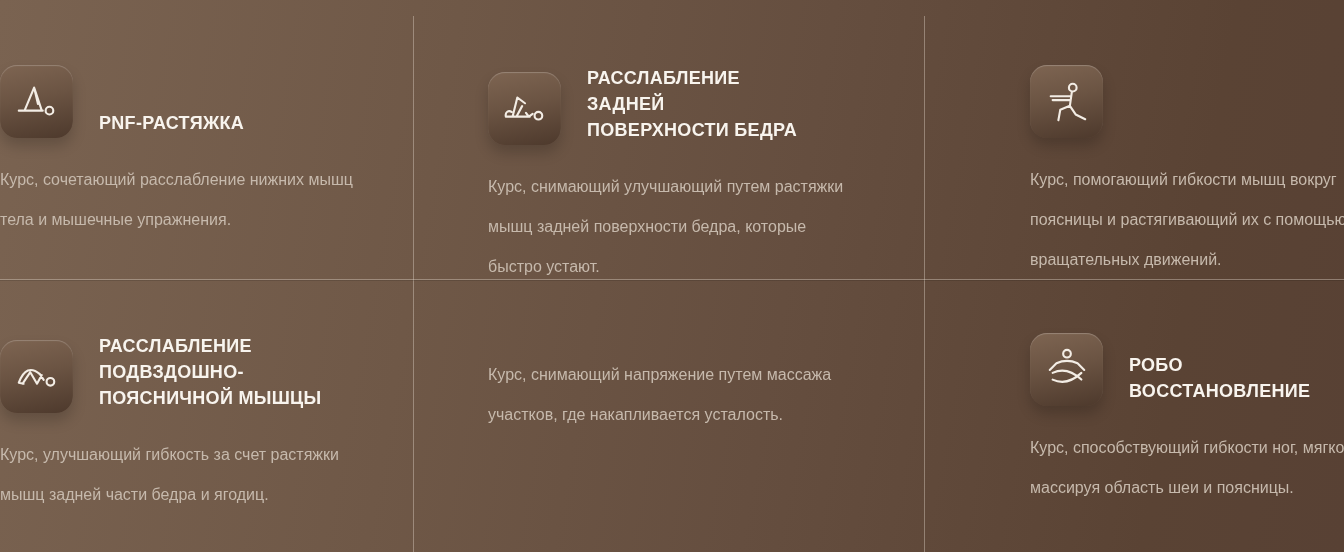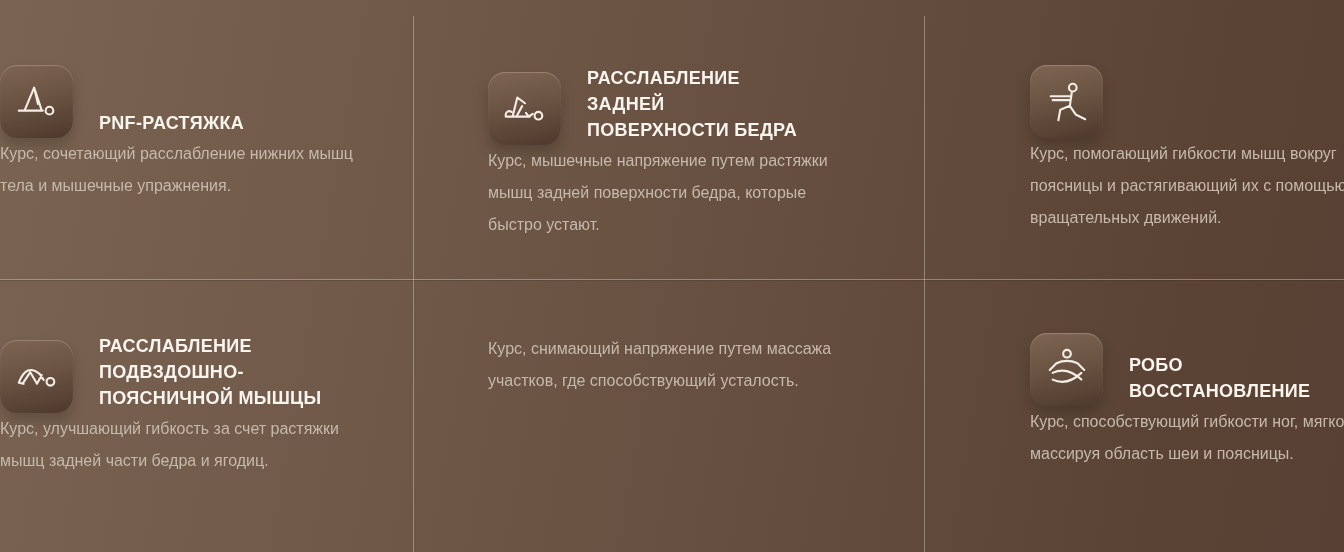--- a/index.html
+++ b/index.html
@@ -39,21 +39,22 @@
     display:flex;align-items:center;justify-content:center;
   }
   .icon-tile svg{display:block;}
   .card-title{
     margin:0 0 2px 26px;
     font-size:18px;font-weight:bold;line-height:26px;
     letter-spacing:0.3px;color:#f8f4ee;
     white-space:pre-line;text-transform:uppercase;
   }
   .card-desc{
-    font-size:16px;line-height:32px;color:#c6b9ac;
+    margin-top:22px;
+    font-size:16px;line-height:40px;color:#c6b9ac;
     white-space:pre-line;
   }
 </style>
 </head>
 <body>
 
 <div class="stage">
 
   <div class="v-divider v1"></div>
   <div class="v-divider v2"></div>
@@ -78,21 +79,21 @@
       <div class="icon-tile">
         <svg width="46" height="46" viewBox="0 0 48 48" fill="none" stroke="#f3ede5" stroke-width="2.2" stroke-linecap="round" stroke-linejoin="round">
           <path d="M4 32 H29 M4 32 C3 27 7 25 10 27 M11 32 L16 12 L24 18 M15 32 L21 21 M25 28 l3 4 4 -3"></path>
           <circle cx="38" cy="31" r="4"></circle>
         </svg>
       </div>
       <h3 class="card-title">РАССЛАБЛЕНИЕ
 ЗАДНЕЙ
 ПОВЕРХНОСТИ БЕДРА</h3>
     </div>
-    <div class="card-desc">Курс, мышечные напряжение путем растяжки
+    <div class="card-desc">Курс, снимающий улучшающий путем растяжки
 мышц задней поверхности бедра, которые
 быстро устают.</div>
   </div>
 
   <div class="card r1 c3">
     <div class="card-header">
       <div class="icon-tile">
         <svg width="46" height="46" viewBox="0 0 48 48" fill="none" stroke="#f3ede5" stroke-width="2.2" stroke-linecap="round" stroke-linejoin="round">
           <circle cx="30" cy="9" r="4"></circle>
           <path d="M29 14 L27 28 M27 18 H7 M27 22 H9 M27 28 L17 32 L15 43 M27 28 L33 37 L43 42"></path>
@@ -115,21 +116,21 @@
       <h3 class="card-title">РАССЛАБЛЕНИЕ
 ПОДВЗДОШНО-
 ПОЯСНИЧНОЙ МЫШЦЫ</h3>
     </div>
     <div class="card-desc">Курс, улучшающий гибкость за счет растяжки
 мышц задней части бедра и ягодиц.</div>
   </div>
 
   <div class="card r2 c2">
     <div class="card-desc">Курс, снимающий напряжение путем массажа
-участков, где способствующий усталость.</div>
+участков, где накапливается усталость.</div>
   </div>
 
   <div class="card r2 c3">
     <div class="card-header">
       <div class="icon-tile">
         <svg width="46" height="46" viewBox="0 0 48 48" fill="none" stroke="#f3ede5" stroke-width="2.2" stroke-linecap="round" stroke-linejoin="round">
           <circle cx="24" cy="7" r="4"></circle>
           <path d="M13 17 Q24 12 35 17 M13 17 L6 24 M35 17 L42 24 M9 27 Q24 20 39 34 M9 34 Q24 41 39 27"></path>
         </svg>
       </div>

